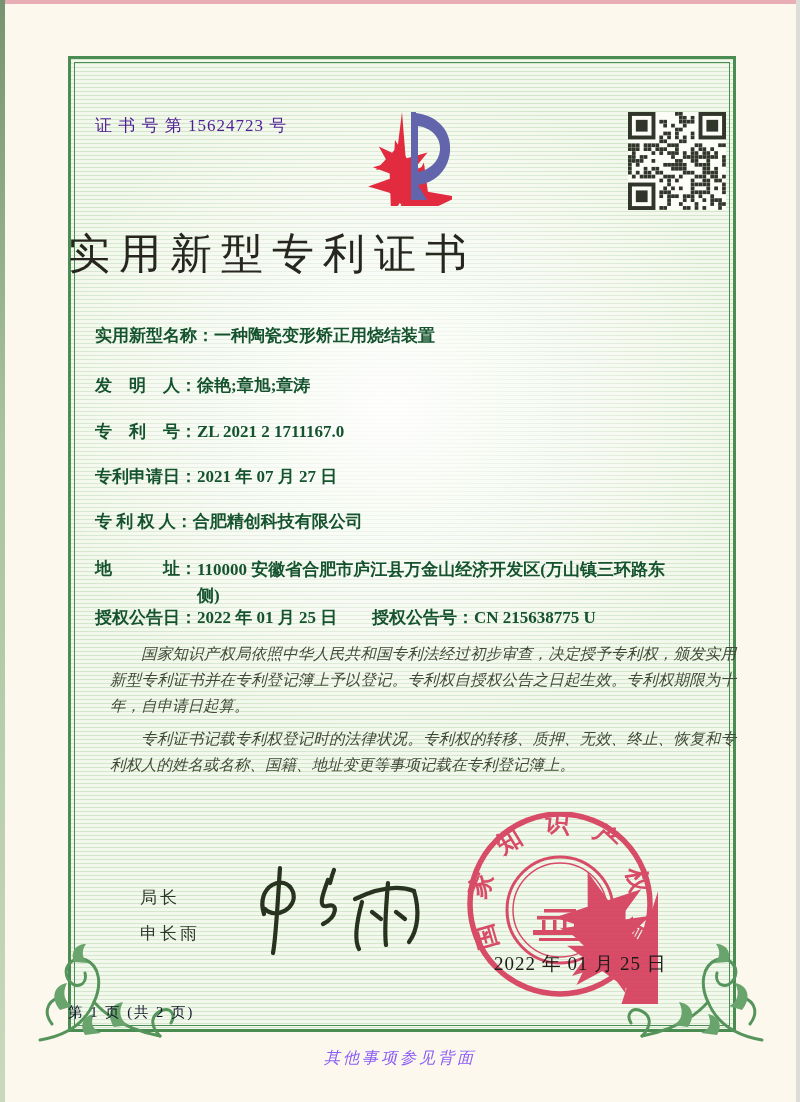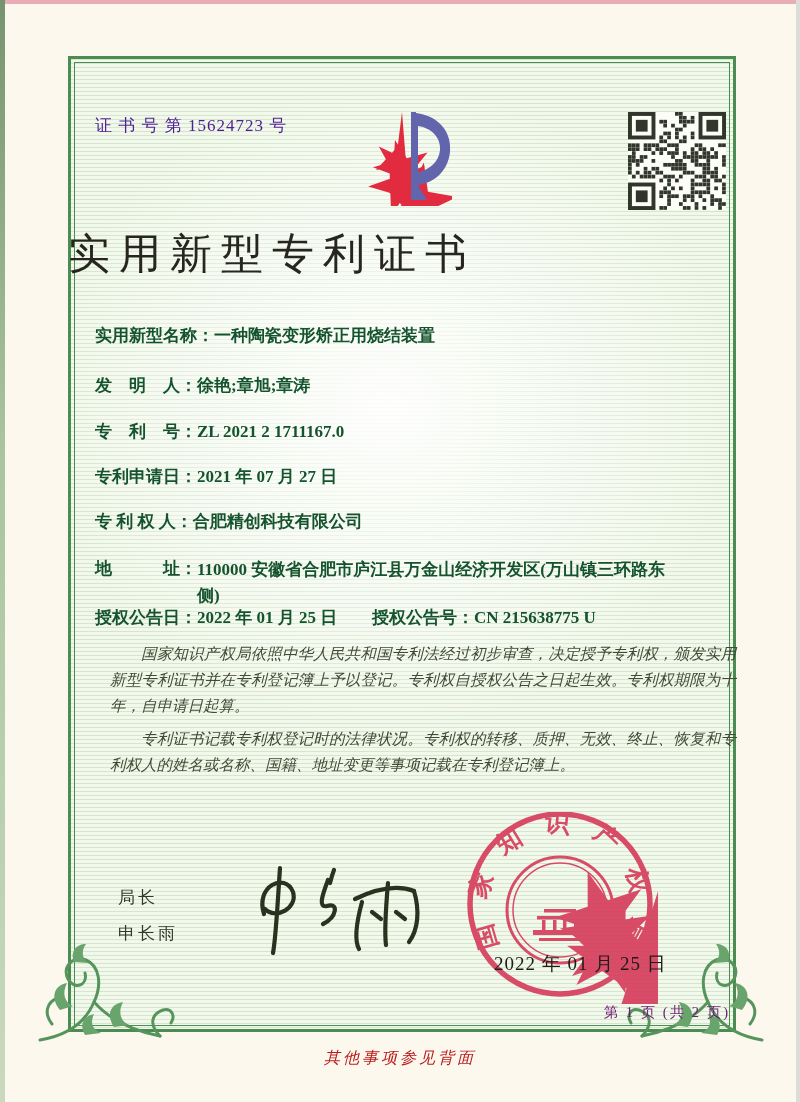--- a/index.html
+++ b/index.html
@@ -19,24 +19,24 @@
   .abs{position:absolute;}
   .certno{left:95px;top:114px;font-size:17px;color:#4c1d95;letter-spacing:1px;}
   .title{left:68px;top:226px;width:662px;font-size:42px;color:#26261f;
          letter-spacing:9px;white-space:nowrap;}
   .frow{left:95px;font-size:17px;color:#14532d;white-space:nowrap;font-weight:bold;}
   .frow .lbl{white-space:pre;}
   .addr-val{display:inline-block;width:470px;white-space:normal;vertical-align:top;line-height:26px;}
   .grant2{left:372px;}
   .para{left:95px;width:626px;font-size:15.5px;line-height:26px;color:#414a36;
         text-align:justify;text-indent:2em;font-style:italic;margin-left:15px;}
-  .signer{font-family:"Liberation Sans","DejaVu Sans",sans-serif;font-size:17px;color:#2c3a2c;letter-spacing:3px;}
+  .signer{font-family:"Liberation Sans","DejaVu Sans",sans-serif;font-size:17px;color:#2c3a2c;letter-spacing:3px;margin-left:22px;}
   .sealdate{left:494px;top:951px;font-size:19px;color:#1c1c19;letter-spacing:1px;z-index:6;}
-  .pageinfo{left:68px;top:1003px;width:662px;text-align:right;font-size:14.5px;color:#701a75;letter-spacing:2px;}
-  .backnote{left:0;top:1048px;width:800px;text-align:center;font-size:16px;color:#b91c1c;
+  .pageinfo{left:68px;top:1003px;width:662px;text-align:left;font-size:14.5px;color:#0f172a;letter-spacing:2px;}
+  .backnote{left:0;top:1048px;width:800px;text-align:center;font-size:16px;color:#8b5cf6;
             font-style:italic;letter-spacing:3px;}
   svg{display:block;}
 </style>
 </head>
 <body>
 
 <div class="scan-top"></div>
 <div class="scan-left"></div>
 <div class="scan-right"></div>
 

